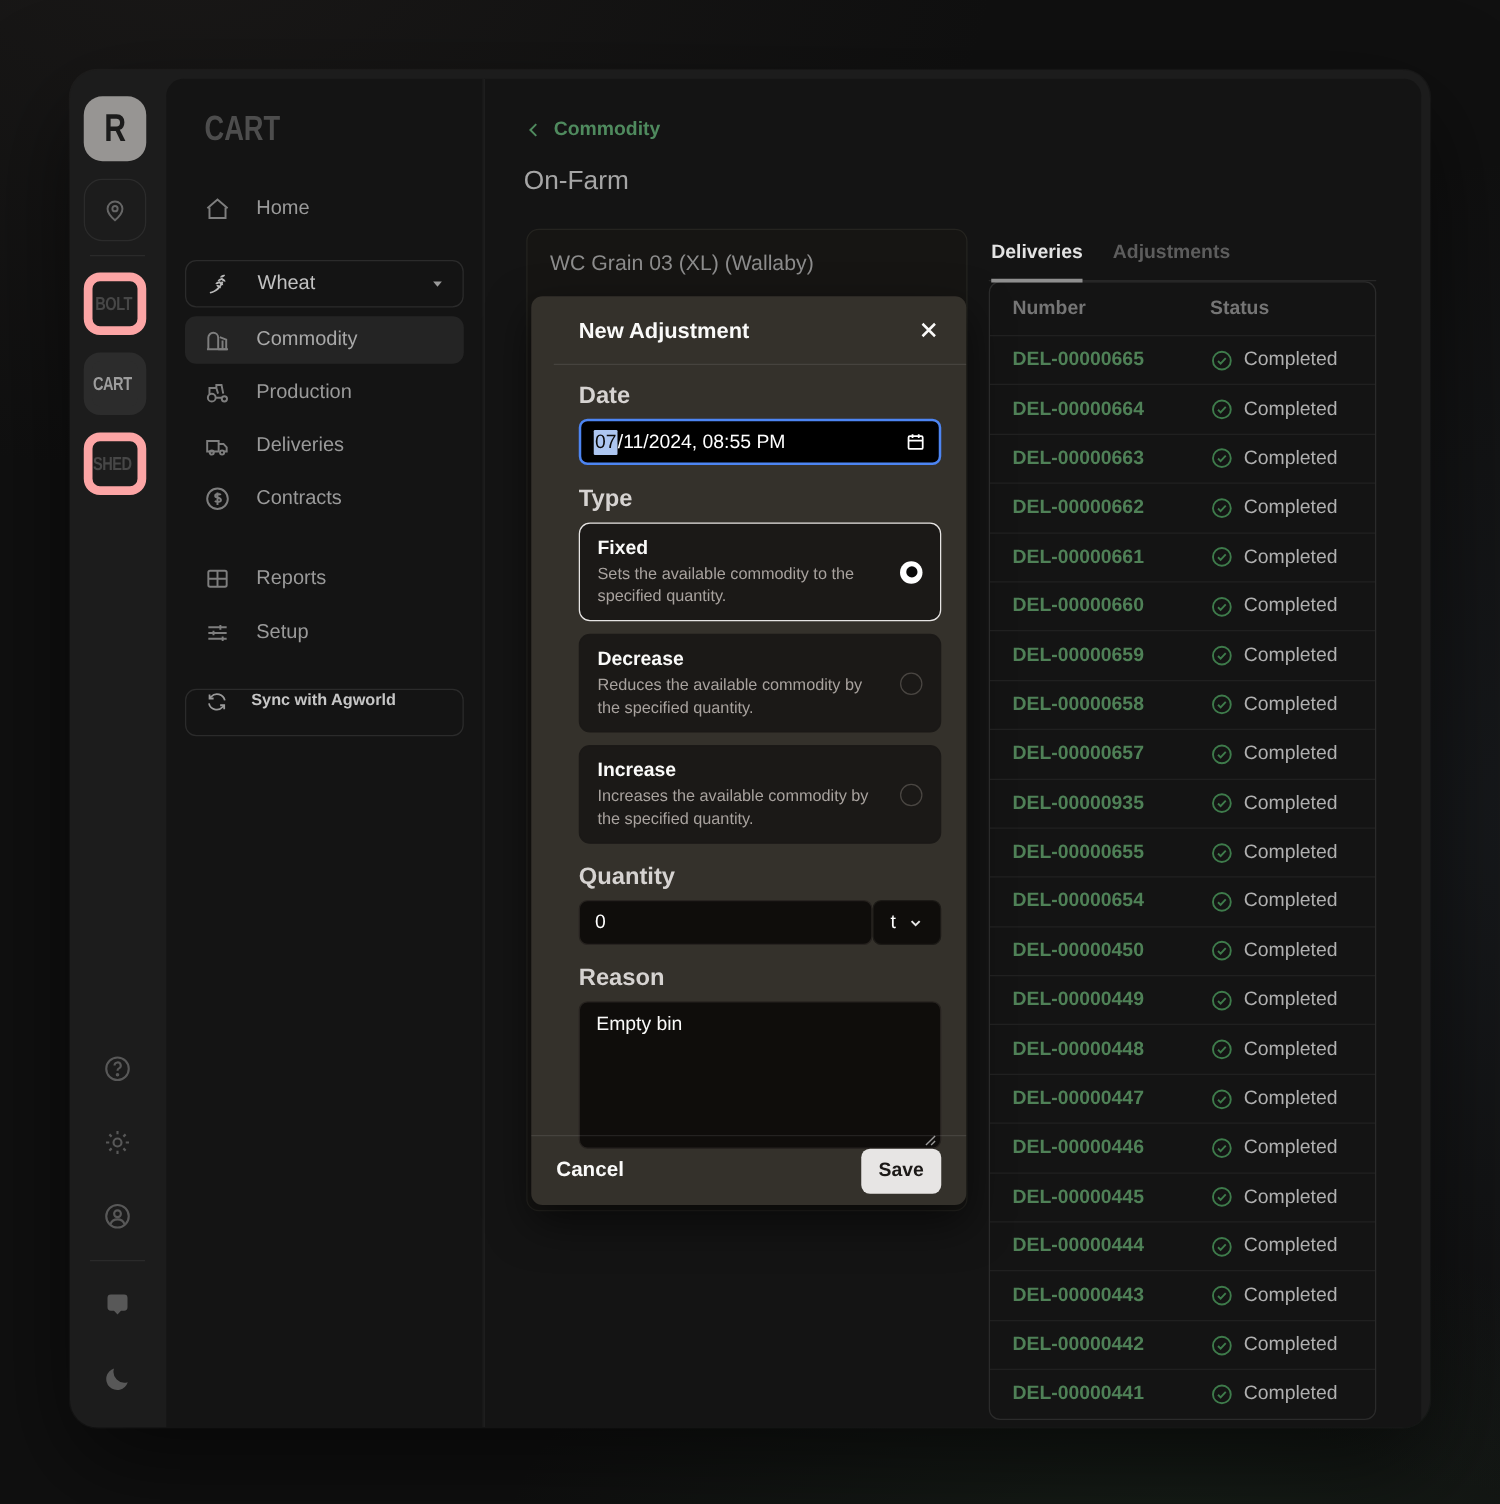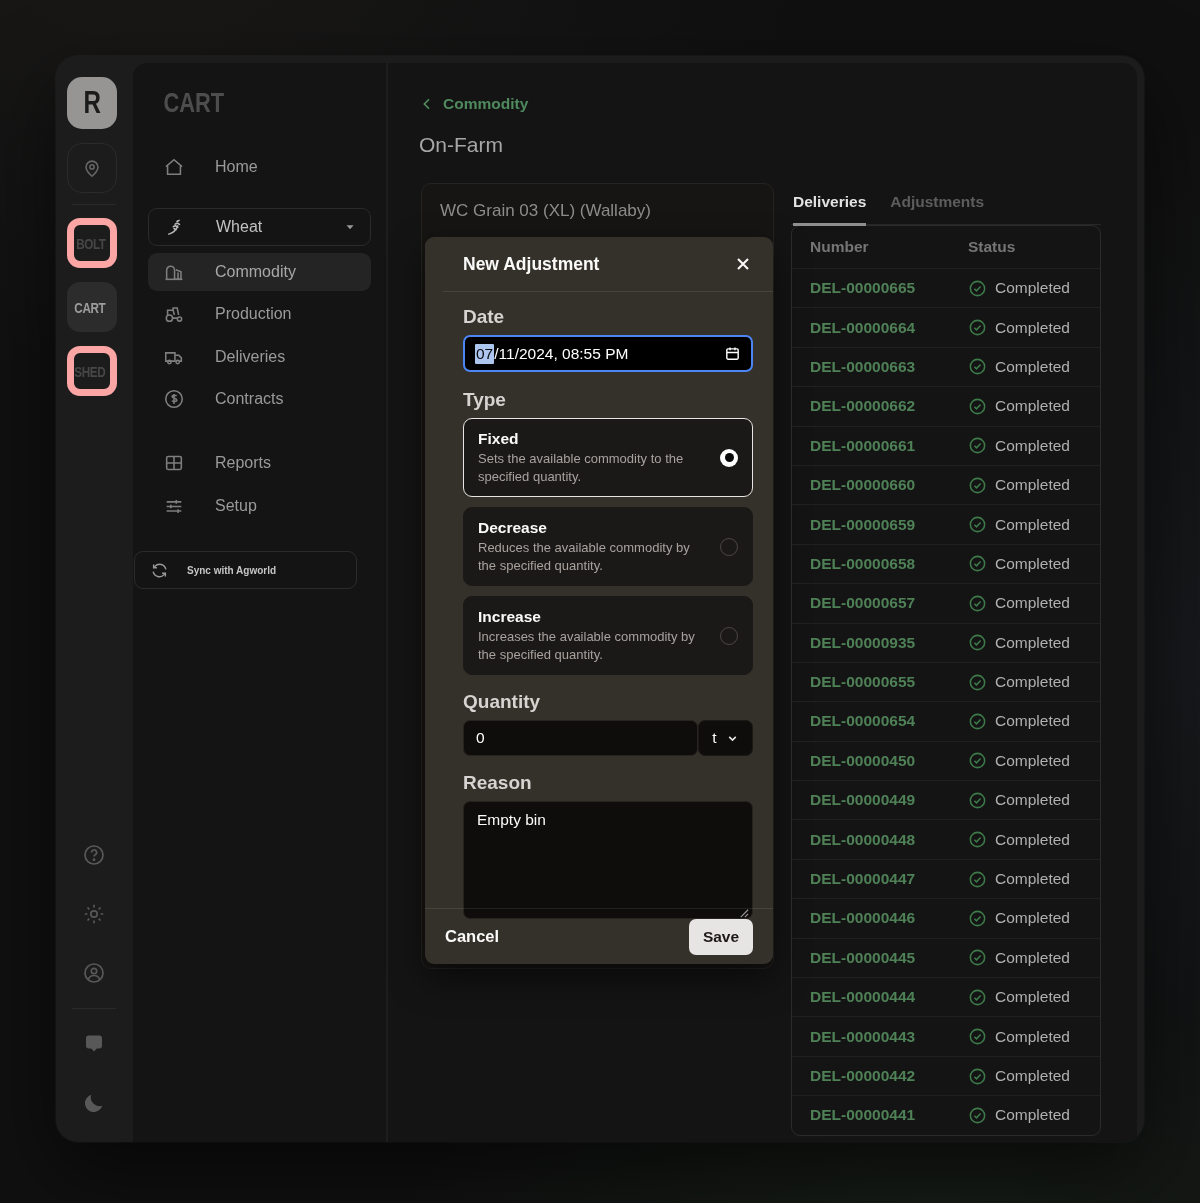--- a/index.html
+++ b/index.html
@@ -41,32 +41,32 @@
   .rail-ico { position:absolute; left:26px; width:24px; height:24px; color:#585858; cursor:pointer; }
   .condensed { display:inline-block; transform:scaleX(.78); transform-origin:center; white-space:nowrap; }
   
   .sidebar {
     position:absolute; left:77px; top:7px; width:253px; bottom:0;
     background:#141414; border-top-left-radius:14px;
   }
   .sb-title { position:absolute; left:22px; top:24px; font-size:28px; font-weight:bold; color:#4d4d4d; }
   .side-item {
     position:absolute; left:15px; width:223px; height:38px; border-radius:9px;
-    display:flex; align-items:center; padding-left:15px; gap:30px; cursor:pointer;
+    display:flex; align-items:center; padding-left:15px; gap:20px; cursor:pointer;
     color:#9a9a9a; font-size:16px;
   }
   .side-item .icn { width:22px; height:22px; color:#7e7e7e; flex:0 0 auto; display:flex; }
   .side-item.active { background:#242424; color:#a8a8a8; }
   .side-item.boxed { border:1px solid #2b2b2b; color:#c2c2c2; font-weight:500; }
   .side-item.boxed .icn { color:#b9b9b9; }
   .side-item .chev { margin-left:auto; margin-right:13px; width:14px; height:14px; color:#9a9a9a; display:flex; }
   .sync-btn {
-    position:absolute; left:1px; top:488px; width:223px; height:38px; border-radius:9px;
-    border:1px solid #2b2b2b; background:transparent; display:flex; align-items:center;
-    padding-left:15px; gap:18px; cursor:pointer; color:#c6c6c6; font-size:10px; font-weight:600;
+    position:absolute; left:15px; top:488px; width:223px; height:38px; border-radius:9px;
+    border:1px solid #2b2b2b; background:transparent; display:flex; 
+    padding-left:15px; gap:18px; cursor:pointer; color:#c6c6c6; font-size:13px; font-weight:600;
   }
   .sync-btn .icn { width:19px; height:19px; color:#9a9a9a; display:flex; }
   
   .main {
     position:absolute; left:331px; top:7px; right:7px; bottom:0;
     background:#141414; border-top-right-radius:14px; border-left:1px solid #1e1e1e;
   }
   .breadcrumb {
     position:absolute; left:31px; top:32px; display:flex; align-items:center; gap:8px;
     color:#4f8a5e; font-size:15.5px; font-weight:600; cursor:pointer;

